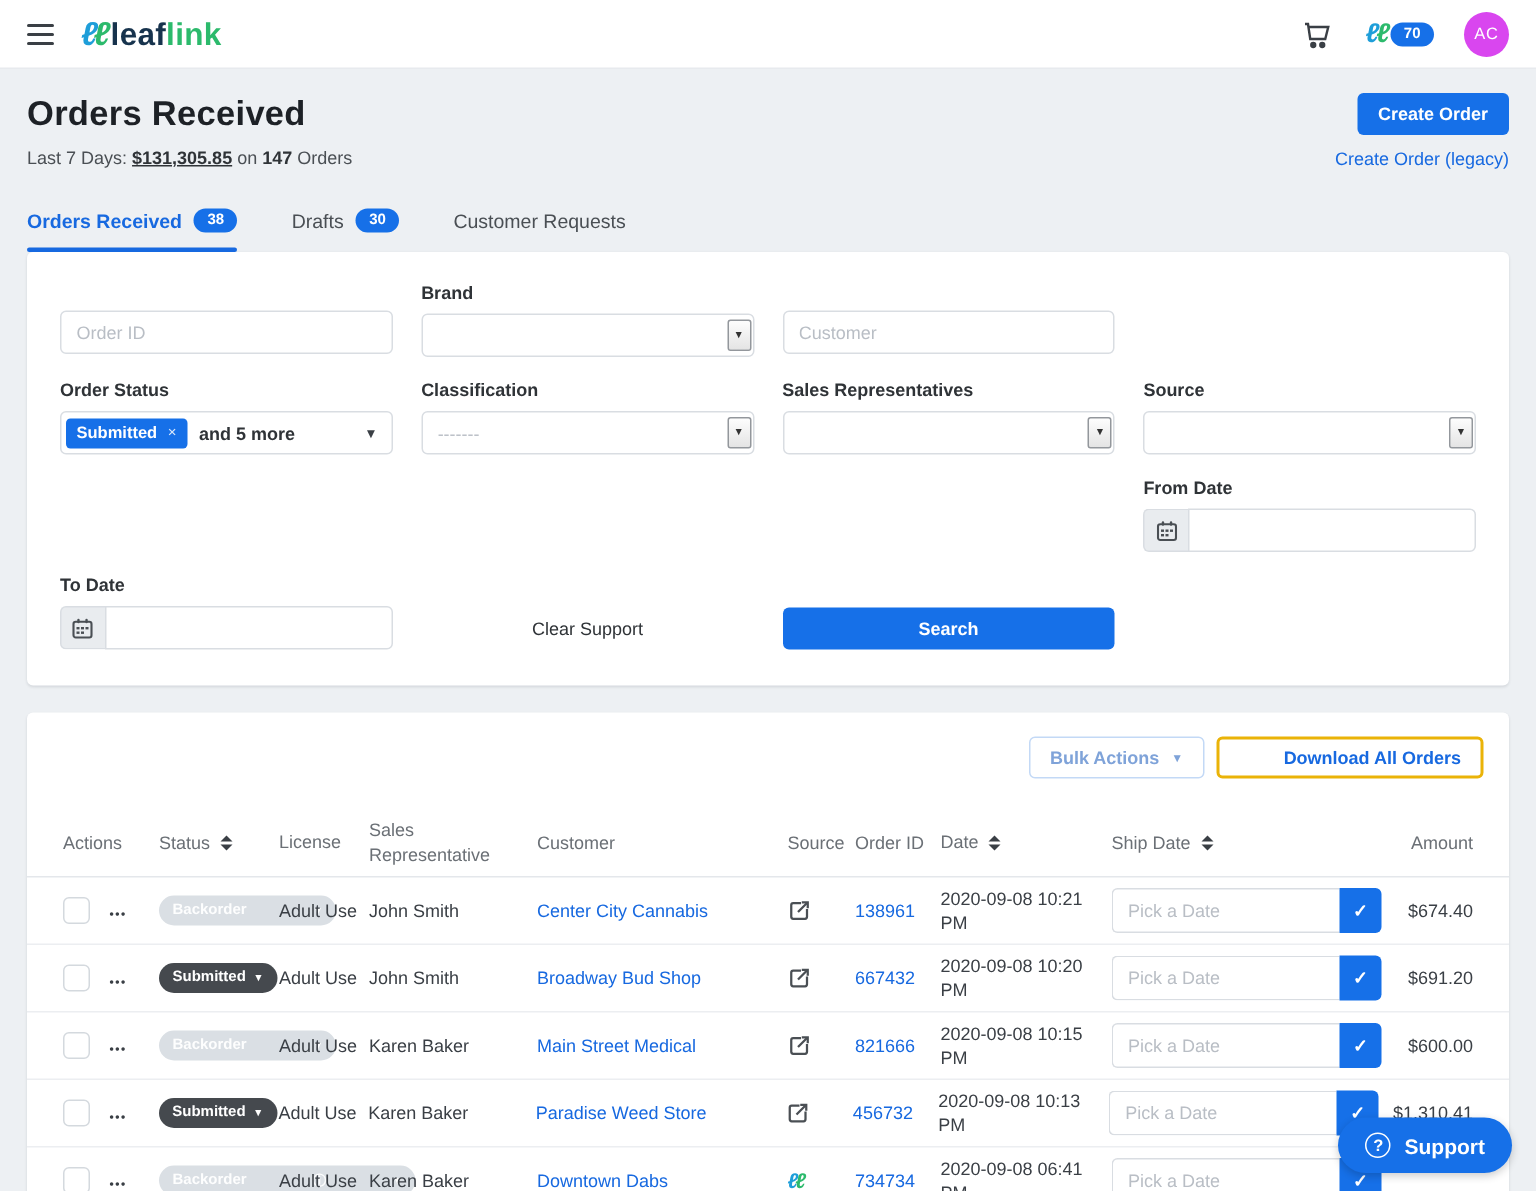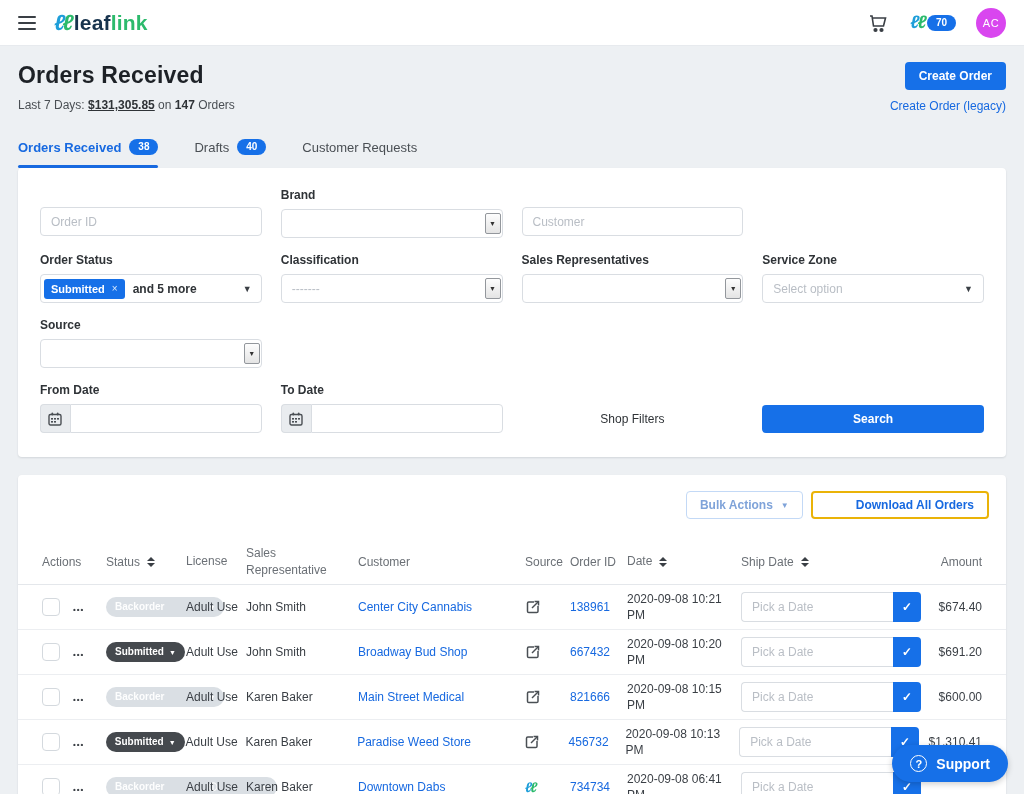--- a/index.html
+++ b/index.html
@@ -218,21 +218,21 @@
   </div>
 </div>
 
 <div class="tabs">
   <div class="tab active">
     <span>Orders Received</span>
     <span class="pill-badge">38</span>
   </div>
   <div class="tab">
     <span>Drafts</span>
-    <span class="pill-badge">40</span>
+    <span class="pill-badge">30</span>
   </div>
   <div class="tab">
     <span>Customer Requests</span>
   </div>
 </div>
 
 <div class="card filter-card">
   <div class="fgrid">
 
     <div class="cell-nolabel">
@@ -266,27 +266,20 @@
       <div class="native-select">
         <div class="nsinput">-------</div>
         <span class="spinner"></span>
       </div>
     </div>
     <div>
       <label class="flabel">Sales Representatives</label>
       <div class="native-select">
         <div class="nsinput"></div>
         <span class="spinner"></span>
-      </div>
-    </div>
-    <div>
-      <label class="flabel">Service Zone</label>
-      <div class="custom-select">
-        <span>Select option</span>
-        <span class="caret"></span>
       </div>
     </div>
 
     <div>
       <label class="flabel">Source</label>
       <div class="native-select">
         <div class="nsinput"></div>
         <span class="spinner"></span>
       </div>
     </div>
@@ -324,21 +317,21 @@
               <rect x="6" y="6" width="2" height="1.6"></rect>
               <rect x="9" y="6" width="2" height="1.6"></rect>
               <rect x="3" y="9" width="2" height="1.6"></rect>
               <rect x="6" y="9" width="2" height="1.6"></rect>
             </svg>
         </span>
         <input class="finput" style="">
       </div>
     </div>
     <div class="clear-cell">
-      <span class="clear-filters">Shop Filters</span>
+      <span class="clear-filters">Clear Support</span>
     </div>
     <div class="search-cell">
       <button class="btn-primary btn-search">Search</button>
     </div>
   </div>
 </div>
 
 <div class="card table-card">
   <div class="toolbar">
     <button class="btn-outline btn-bulk">

